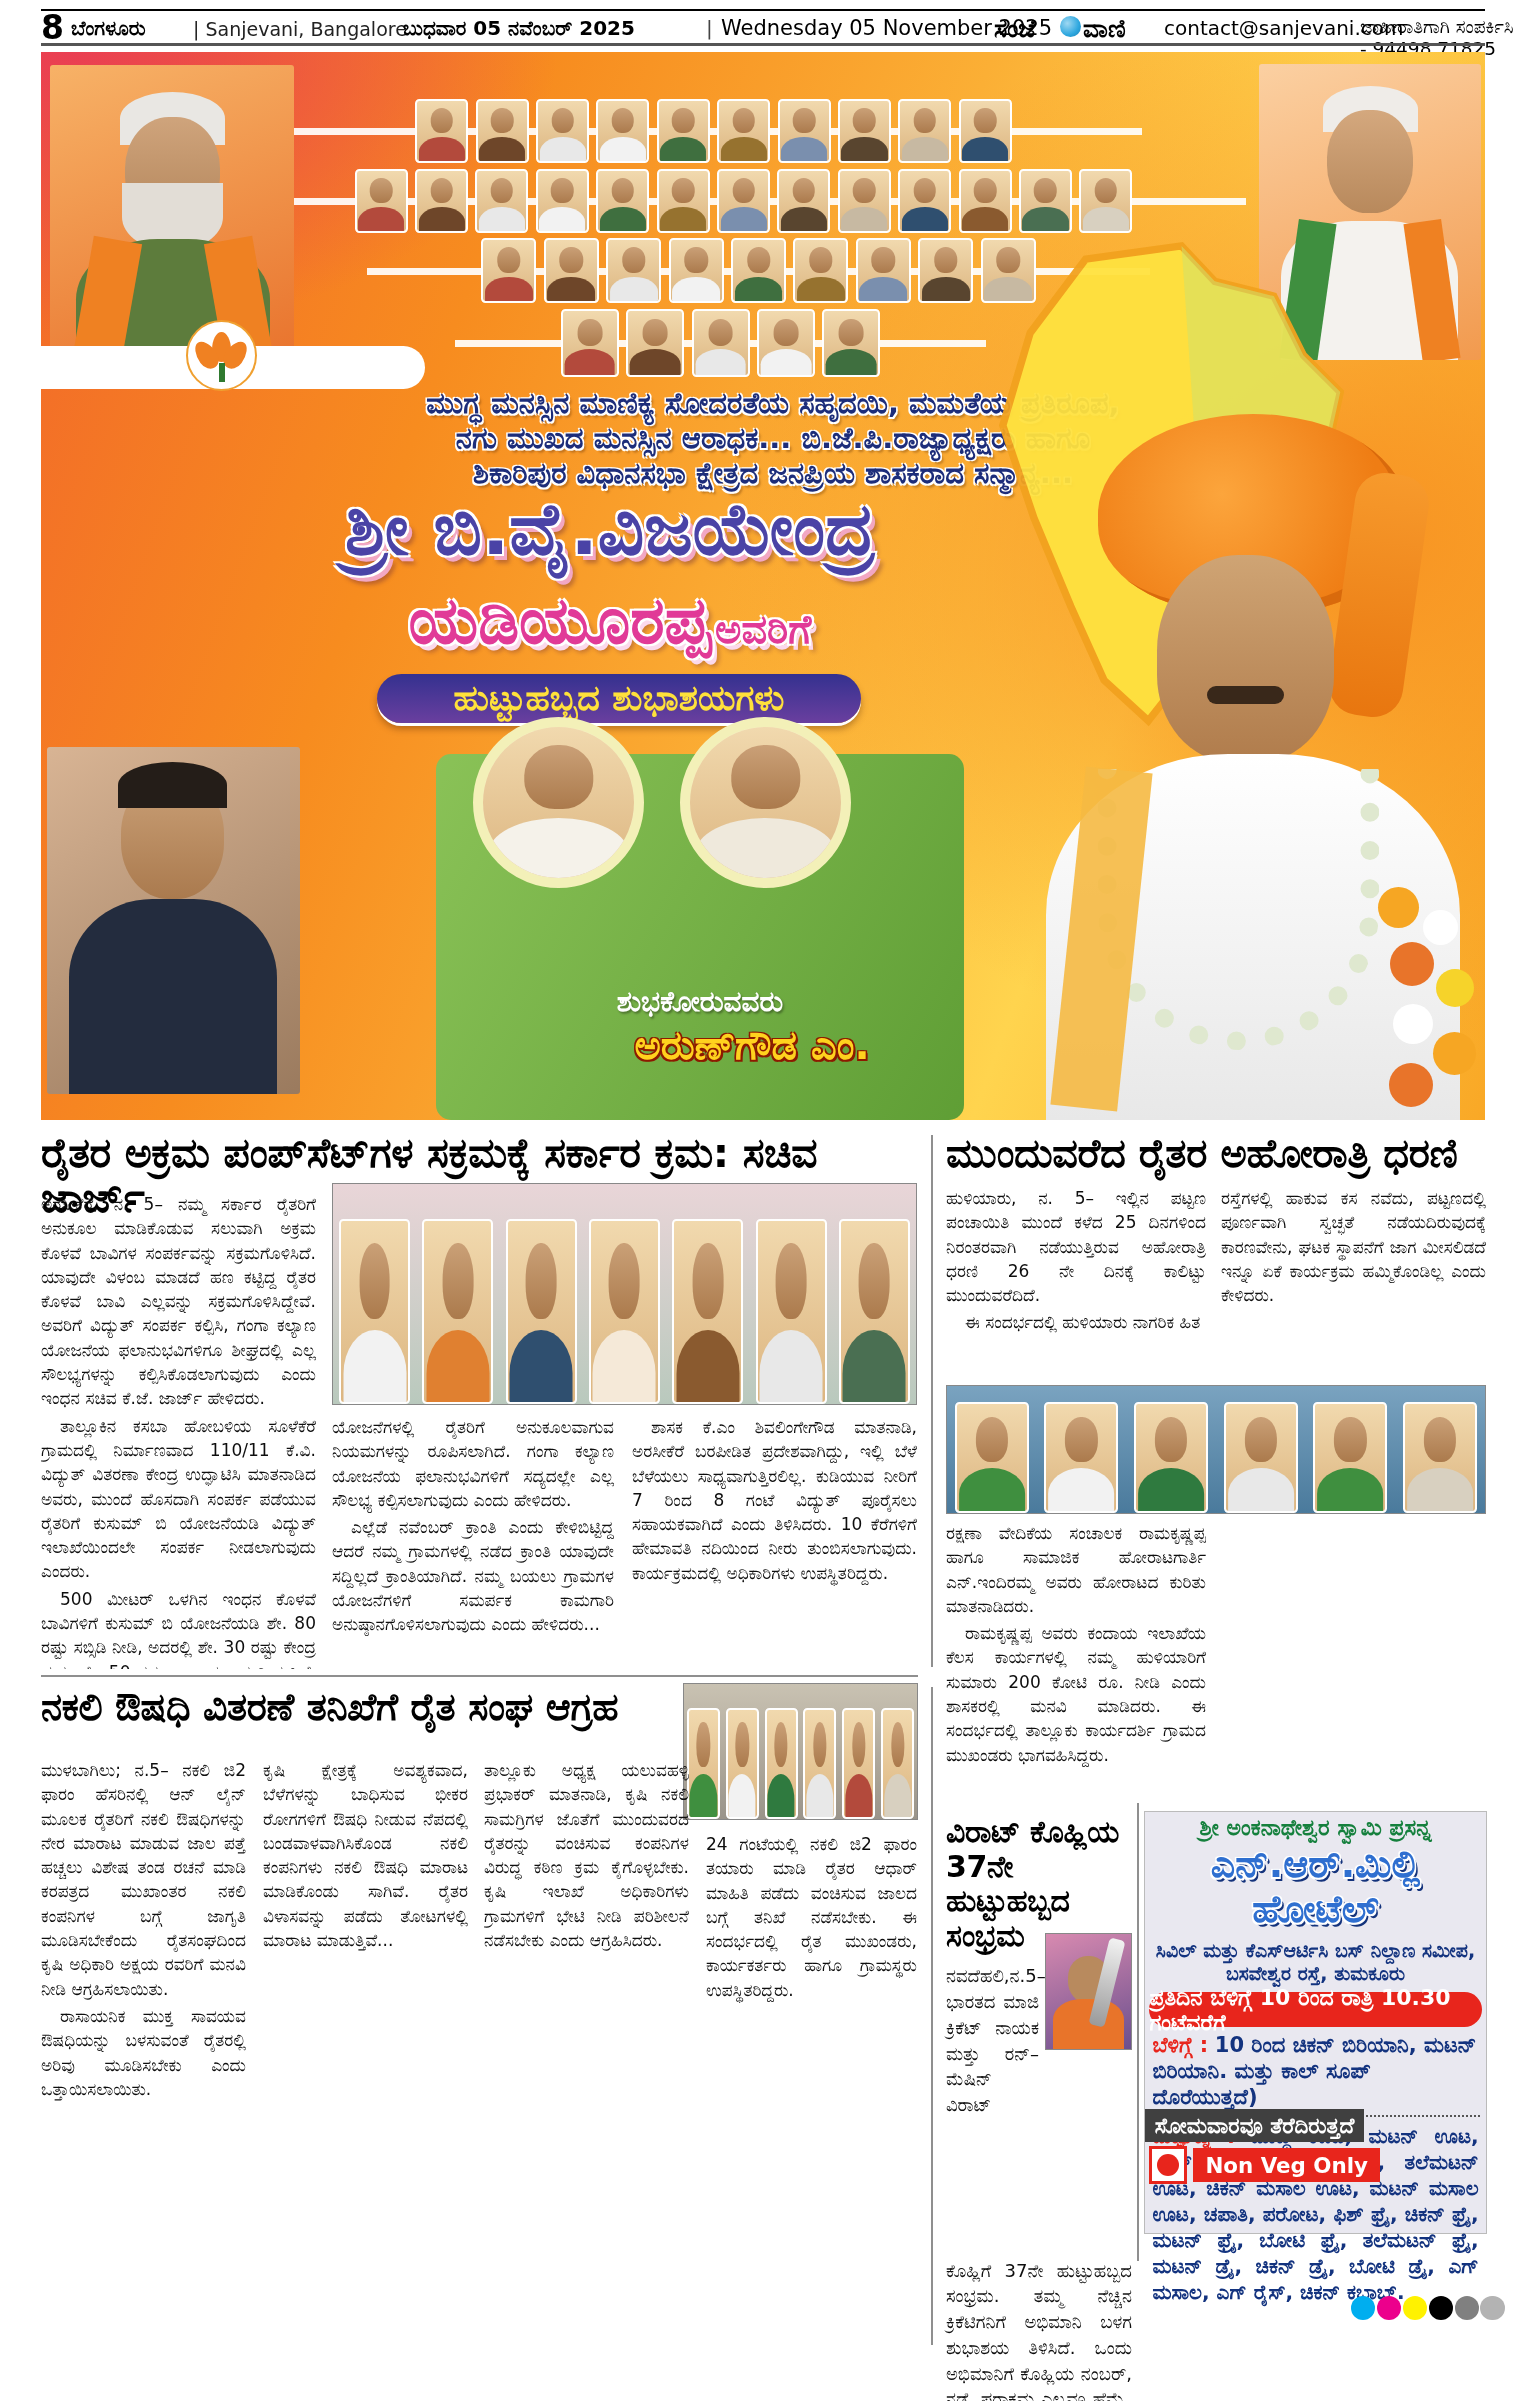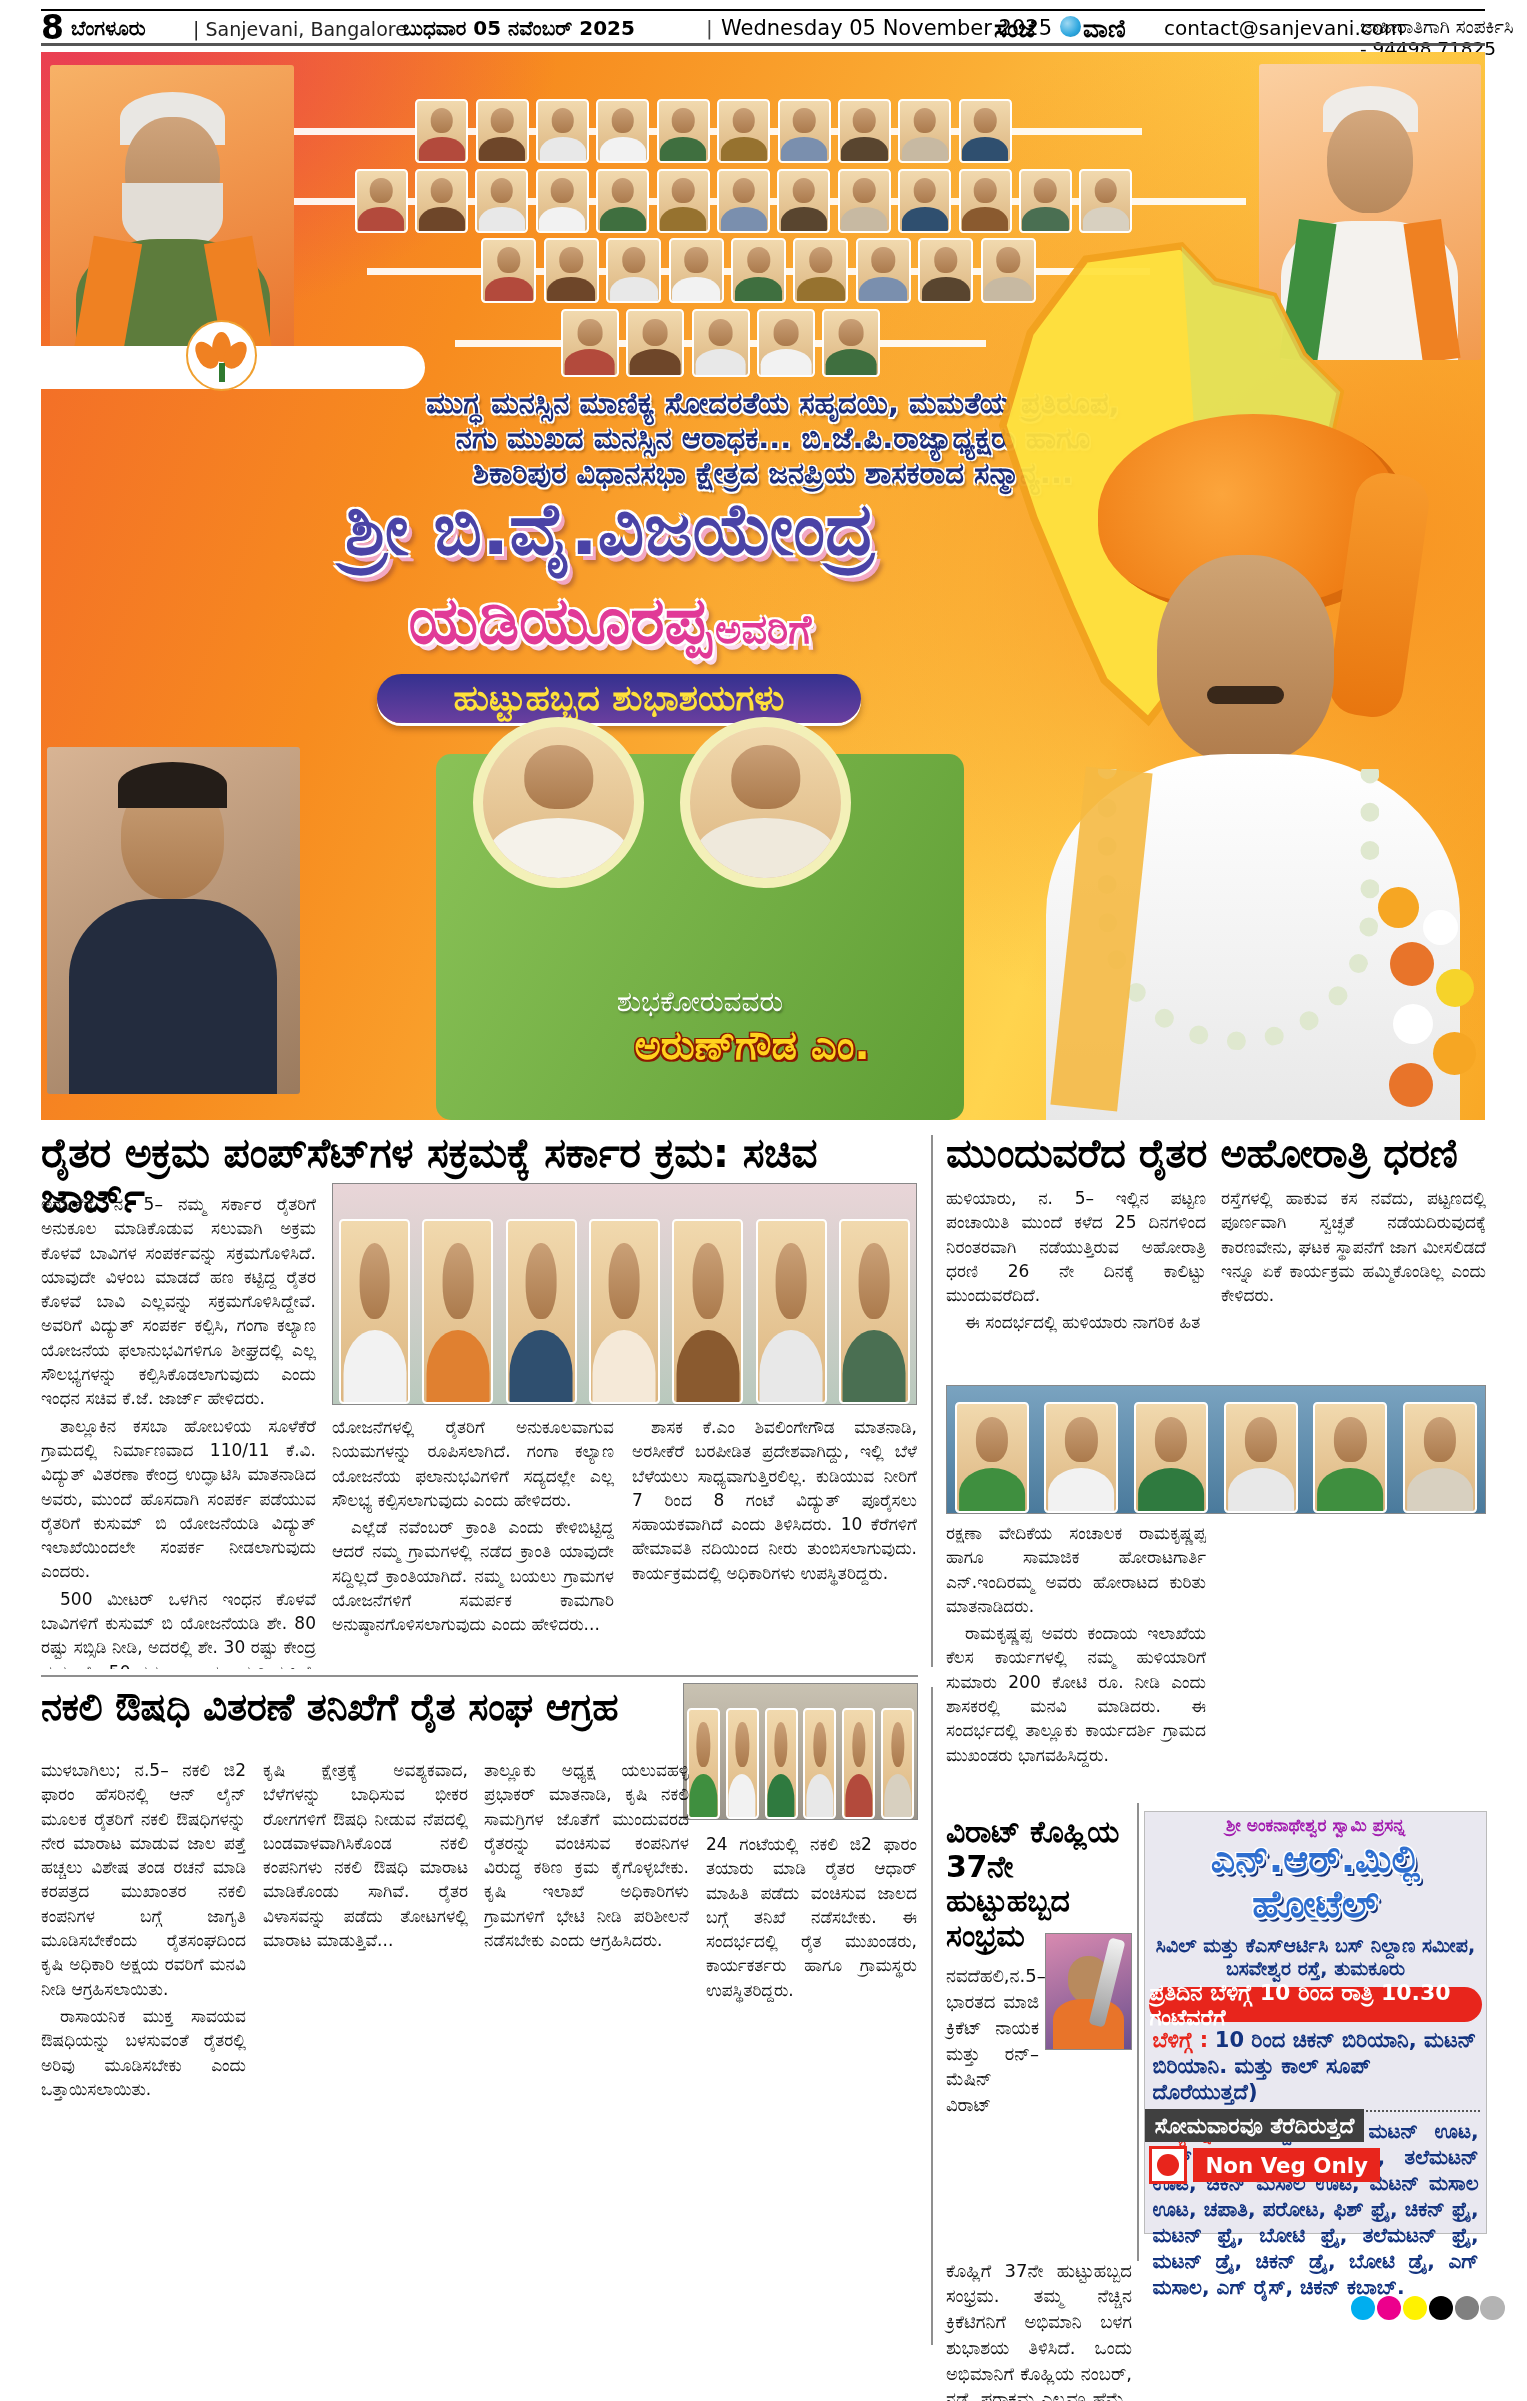--- a/index.html
+++ b/index.html
@@ -291,21 +291,21 @@
         <div class="head"></div>
           <div class="torso" style="background:#f5f2ea"></div>
       </div>
     </div>
     <div class="abs ring" style="left:639px;top:665px;width:171px;height:171px">
       <div class="person" style="width:100%;height:100%;border:none;border-radius:0">
         <div class="head"></div>
           <div class="torso" style="background:#efe9dc"></div>
       </div>
     </div>
-    <div class="abs c" style="left:395px;top:933px;width:528px;color:#fff;font-weight:400;font-size:28px;text-shadow:1.5px 1.5px 2.2px rgba(0,0,0,.35)">ಶುಭಕೋರುವವರು</div>
+    <div class="abs c" style="left:395px;top:933px;width:528px;color:#fff;font-weight:700;font-size:28px;text-shadow:1.5px 1.5px 2.2px rgba(0,0,0,.35)">ಶುಭಕೋರುವವರು</div>
     <div class="abs c" style="left:395px;top:970px;width:632px;color:#ffd21e;font-weight:800;font-size:40px;text-shadow:-1.5px -1.5px 0 #8c1a00,1.5px -1.5px 0 #8c1a00,-1.5px 1.5px 0 #8c1a00,2.2px 2.2px 0 #8c1a00">ಅರುಣ್‌ಗೌಡ ಎಂ.</div>
 
     <svg class="abs" style="left:919px;top:185px" width="384" height="517" viewBox="0 0 520 700">
       <path d="M170 30 L300 12 L345 60 L425 80 L465 160 L515 210 L495 300 L430 360 L400 470 L330 560 L255 655 L195 600 L150 500 L100 380 L58 255 L95 130 Z" fill="#ffe23f" stroke="#f2a21e" stroke-width="10" opacity="0.95"></path>
       <path d="M300 12 L345 60 L425 80 L465 160 L515 210 L495 300 L430 360 L400 470 L330 560 L300 480 L320 300 Z" fill="#cfe06a" opacity="0.55"></path>
     </svg>
 
     <div class="abs" style="left:872px;top:318px;width:569px;height:750px">
       <div class="abs" style="left:185px;top:44px;width:310px;height:200px;background:radial-gradient(circle at 40% 40%,#fca53c,#ef7d14 70%);border-radius:52% 52% 46% 46%;box-shadow:inset -10.3px -7.4px 0 #d96a0c"></div>
       <div class="abs" style="left:429px;top:103px;width:74px;height:244px;background:linear-gradient(#f79a2c,#e8760f);border-radius:30px;transform:rotate(8deg)"></div>
@@ -476,21 +476,21 @@
         <div class="abs" style="left:53px;top:4.4px;width:16.3px;height:89px;background:linear-gradient(#f2f2f2,#9a9a9a);transform:rotate(14deg);border-radius:4.4px"></div>
       </div>
       <p class="nd" style="width:93px">ನವದೆಹಲಿ,ನ.5– ಭಾರತದ ಮಾಜಿ ಕ್ರಿಕೆಟ್ ನಾಯಕ ಮತ್ತು ರನ್– ಮೆಷಿನ್ ವಿರಾಟ್</p>
       <p class="nd" style="margin-top:140px">ಕೊಹ್ಲಿಗೆ 37ನೇ ಹುಟ್ಟುಹಬ್ಬದ ಸಂಭ್ರಮ. ತಮ್ಮ ನೆಚ್ಚಿನ ಕ್ರಿಕೆಟಿಗನಿಗೆ ಅಭಿಮಾನಿ ಬಳಗ ಶುಭಾಶಯ ತಿಳಿಸಿದೆ. ಒಂದು ಅಭಿಮಾನಿಗೆ ಕೊಹ್ಲಿಯ ನಂಬರ್, ನಡೆ, ಪರಾಕ್ರಮ ಎಲ್ಲವೂ ಹೆಮ್ಮೆ. ಚಿರಾಯು ಕೊಹ್ಲಿ ಎಂದು ಹಾರೈಸಿದ್ದಾರೆ.</p>
     </div>
   </div>
 
   <div class="grule" style="left:1137px;top:1803px;width:1.5px;height:458px"></div>
 
   <div class="abs hotel" style="left:1144px;top:1811px;width:343px;height:423px">
-    <div class="c b" style="margin-top:3px;font-size:17px;color:#a21caf">ಶ್ರೀ ಅಂಕನಾಥೇಶ್ವರ ಸ್ವಾಮಿ ಪ್ರಸನ್ನ</div>
+    <div class="c b" style="margin-top:3px;font-size:22px;color:#15803d">ಶ್ರೀ ಅಂಕನಾಥೇಶ್ವರ ಸ್ವಾಮಿ ಪ್ರಸನ್ನ</div>
     <div class="c blue3d" style="font-size:38px;margin-top:1.5px">ಎನ್.ಆರ್.ಮಿಲ್ಲಿ ಹೋಟೆಲ್</div>
     <div class="c navyt" style="font-size:19px;margin-top:7.4px">ಸಿವಿಲ್ ಮತ್ತು ಕೆಎಸ್ಆರ್ಟಿಸಿ ಬಸ್ ನಿಲ್ದಾಣ ಸಮೀಪ,</div>
     <div class="c navyt" style="font-size:19px">ಬಸವೇಶ್ವರ ರಸ್ತೆ, ತುಮಕೂರು</div>
     <div class="pill" style="margin:7.4px 4.4px 0 4.4px;height:35px;font-size:22px">ಪ್ರತಿದಿನ ಬೆಳಿಗ್ಗೆ 10 ರಿಂದ ರಾತ್ರಿ 10.30 ಗಂಟೆವರೆಗೆ</div>
     <div style="padding:4.4px 7.4px 0 7.4px;font-size:21px;line-height:1.25">
       <span class="redt">ಬೆಳಿಗ್ಗೆ :</span>
       <span class="navyt">10 ರಿಂದ ಚಿಕನ್ ಬಿರಿಯಾನಿ, ಮಟನ್ ಬಿರಿಯಾನಿ. ಮತ್ತು ಕಾಲ್ ಸೂಪ್ ದೊರೆಯುತ್ತದೆ)</span>
     </div>
     <div class="wavy" style="margin:4.4px 6px 0 6px"></div>
     <div style="padding:6px 7.4px 0 7.4px;font-size:20px;line-height:1.3;text-align:justify">

